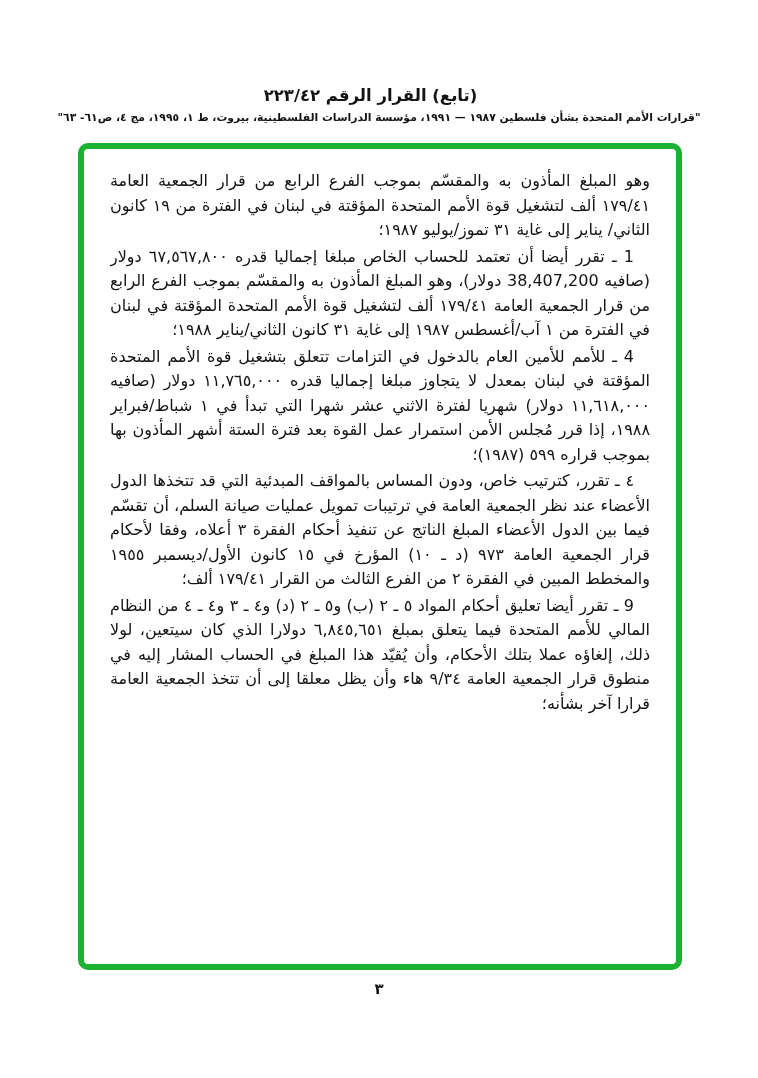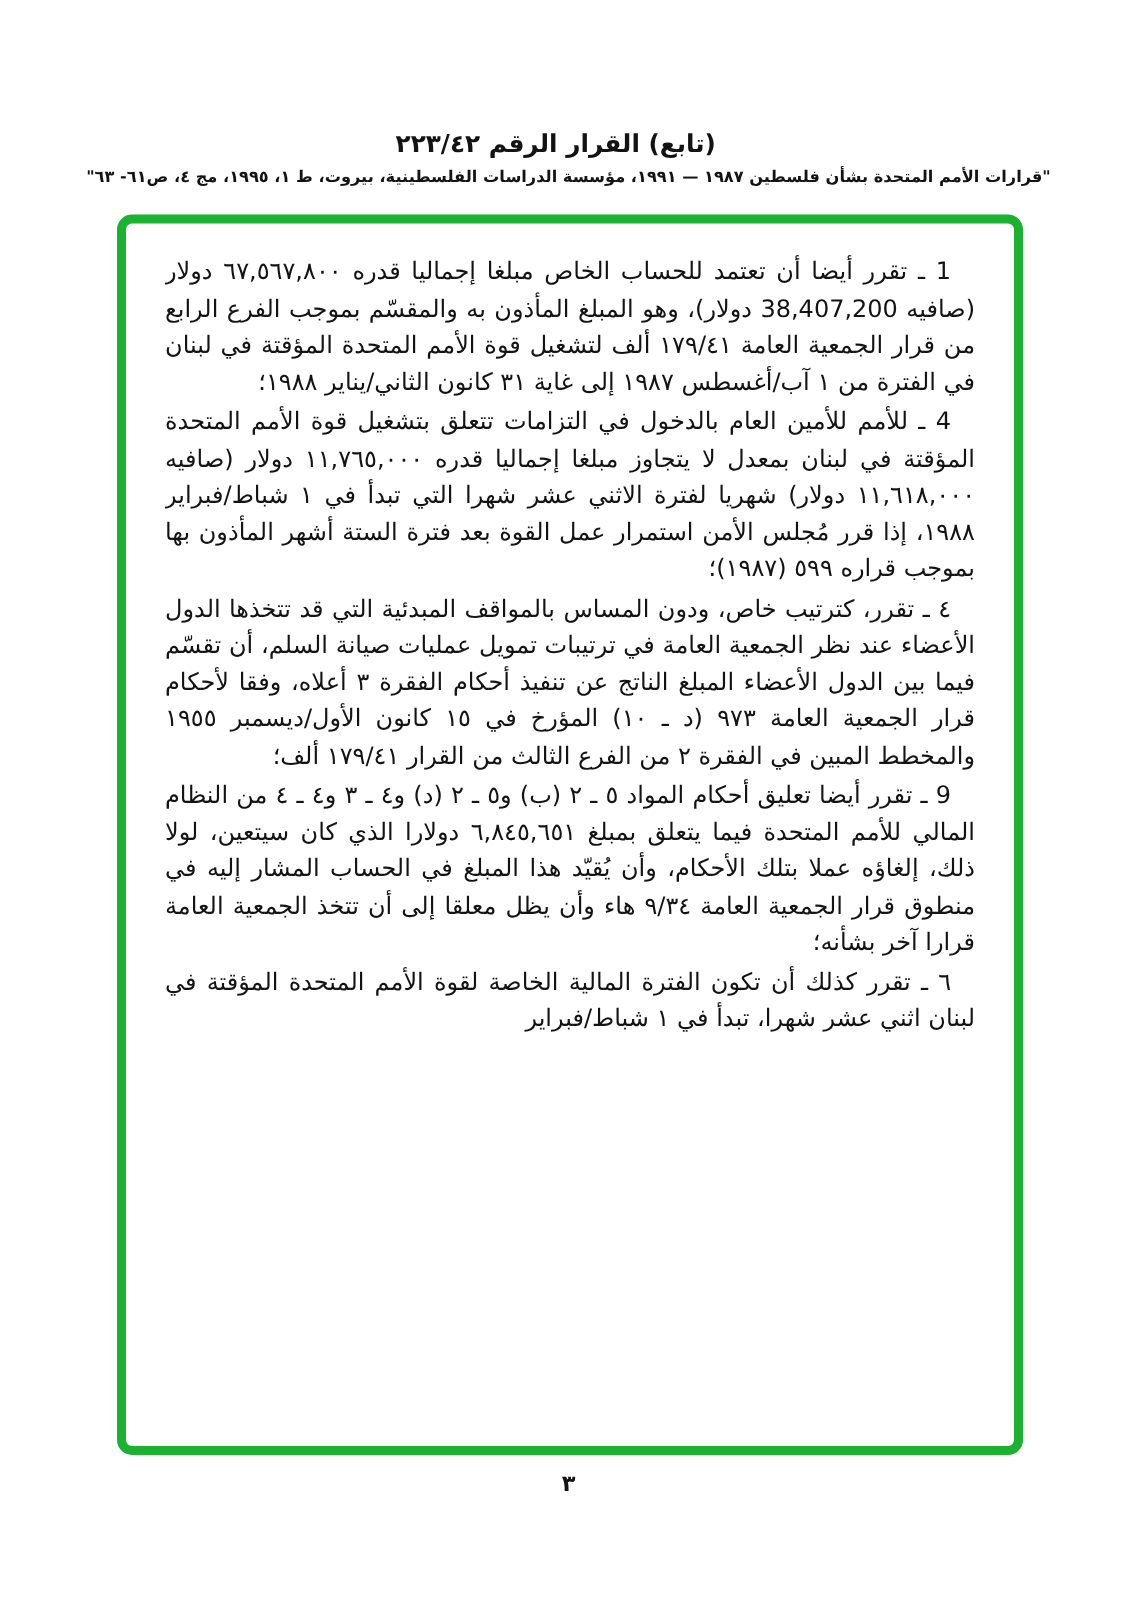--- a/index.html
+++ b/index.html
@@ -85,29 +85,29 @@
 
 <div class="page">
 
   <div class="title">(تابع) القرار الرقم ٢٢٣/٤٢</div>
 
   <div class="source">"قرارات الأمم المتحدة بشأن فلسطين ١٩٨٧ — ١٩٩١، مؤسسة الدراسات الفلسطينية، بيروت، ط ١، ١٩٩٥، مج ٤، ص٦١- ٦٣"</div>
 
   <div class="green-box">
     <div class="content">
 
+      <p class="para"><span>وهو المبلغ المأذون به والمقسّم بموجب الفرع الرابع من قرار الجمعية العامة ١٧٩/٤١ ألف لتشغيل قوة الأمم المتحدة المؤقتة في لبنان في الفترة من ١٩ كانون الثاني/ يناير إلى غاية ٣١ تموز/يوليو ١٩٨٧؛</span></p>
 
       <p class="para numbered"><span>1 ـ </span><b>تقرر أيضا</b><span> أن تعتمد للحساب الخاص مبلغا إجماليا قدره ٦٧,٥٦٧,٨٠٠ دولار (صافيه 38,407,200 دولار)، وهو المبلغ المأذون به والمقسّم بموجب الفرع الرابع من قرار الجمعية العامة ١٧٩/٤١ ألف لتشغيل قوة الأمم المتحدة المؤقتة في لبنان في الفترة من ١ آب/أغسطس ١٩٨٧ إلى غاية ٣١ كانون الثاني/يناير ١٩٨٨؛</span></p>
 
       <p class="para numbered"><span>4 ـ </span><b>للأمم</b><span> للأمين العام بالدخول في التزامات تتعلق بتشغيل قوة الأمم المتحدة المؤقتة في لبنان بمعدل لا يتجاوز مبلغا إجماليا قدره ١١,٧٦٥,٠٠٠ دولار (صافيه ١١,٦١٨,٠٠٠ دولار) شهريا لفترة الاثني عشر شهرا التي تبدأ في ١ شباط/فبراير ١٩٨٨، إذا قرر مُجلس الأمن استمرار عمل القوة بعد فترة الستة أشهر المأذون بها بموجب قراره ٥٩٩ (١٩٨٧)؛</span></p>
 
       <p class="para numbered"><span>٤ ـ </span><b>تقرر</b><span>، كترتيب خاص، ودون المساس بالمواقف المبدئية التي قد تتخذها الدول الأعضاء عند نظر الجمعية العامة في ترتيبات تمويل عمليات صيانة السلم، أن تقسّم فيما بين الدول الأعضاء المبلغ الناتج عن تنفيذ أحكام الفقرة ٣ أعلاه، وفقا لأحكام قرار الجمعية العامة ٩٧٣ (د ـ ١٠) المؤرخ في ١٥ كانون الأول/ديسمبر ١٩٥٥ والمخطط المبين في الفقرة ٢ من الفرع الثالث من القرار ١٧٩/٤١ ألف؛</span></p>
 
       <p class="para numbered"><span>9 ـ </span><b>تقرر أيضا</b><span> تعليق أحكام المواد ٥ ـ ٢ (ب) و٥ ـ ٢ (د) و٤ ـ ٣ و٤ ـ ٤ من النظام المالي للأمم المتحدة فيما يتعلق بمبلغ ٦,٨٤٥,٦٥١ دولارا الذي كان سيتعين، لولا ذلك، إلغاؤه عملا بتلك الأحكام، وأن يُقيّد هذا المبلغ في الحساب المشار إليه في منطوق قرار الجمعية العامة ٩/٣٤ هاء وأن يظل معلقا إلى أن تتخذ الجمعية العامة قرارا آخر بشأنه؛</span></p>
 
-      <p class="para numbered"><span>٦ ـ </span><b>تقرر كذلك</b><span> أن تكون الفترة المالية الخاصة لقوة الأمم المتحدة المؤقتة في لبنان اثني عشر شهرا، تبدأ في ١ شباط/فبراير</span></p>
 
     </div>
   </div>
 
   <div class="pagenum">٣</div>
 
 </div>
 
 </body></html>

